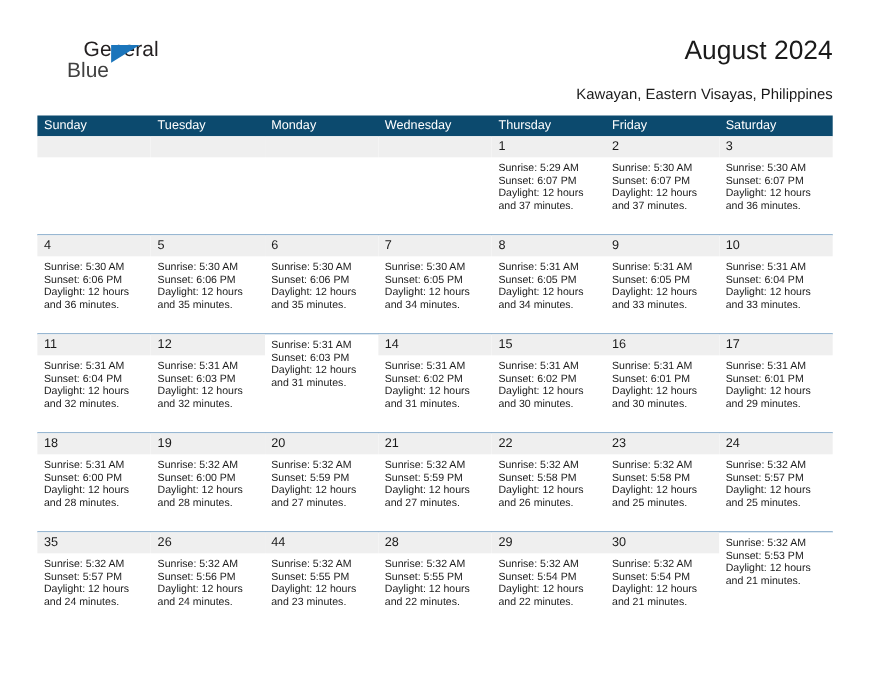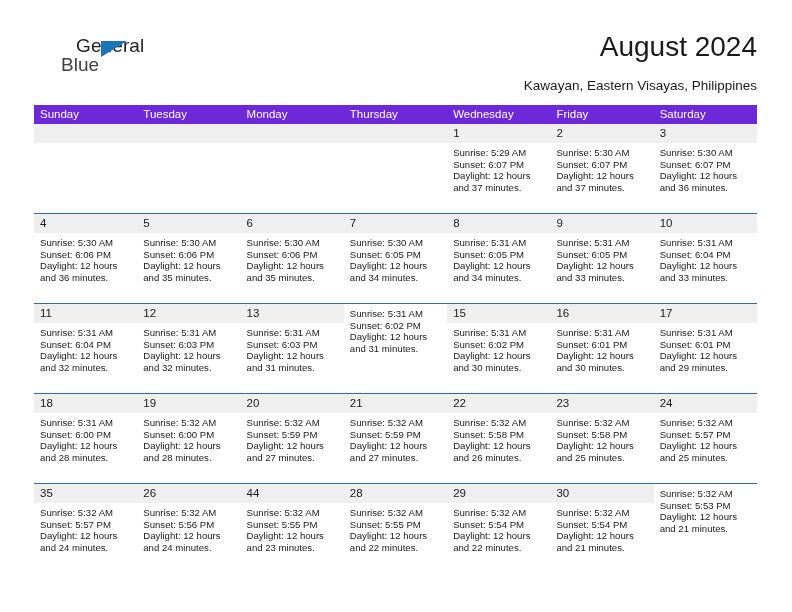--- a/index.html
+++ b/index.html
@@ -61,21 +61,21 @@
     left: 28px;
     top: 19px;
     font-size: 19px;
     color: #404040;
     line-height: 20px;
   }
   .title-month {
     position: absolute;
     right: 35px;
     top: 32px;
-    font-size: 28px;
+    font-size: 24px;
     color: #1a1a1a;
     text-align: center;
     line-height: 30px;
     white-space: nowrap;
   }
   .title-location {
     position: absolute;
     right: 35px;
     top: 78px;
     font-size: 13.5px;
@@ -88,21 +88,21 @@
   
   .calendar {
     position: absolute;
     left: 34px;
     top: 105px;
     width: 723px;
   }
   .weekday-row {
     display: flex;
     width: 100%;
-    background: #6d28d9;
+    background: #0c4a6e;
   }
   .weekday {
     flex: 1 1 0;
     min-width: 0;
     height: 19px;
     line-height: 19px;
     padding-left: 6px;
     box-sizing: border-box;
     color: #ffffff;
     font-size: 11.5px;
@@ -162,22 +162,22 @@
     </div>
     <div class="title-month">August 2024</div>
     <div class="title-location">Kawayan, Eastern Visayas, Philippines</div>
   </div>
 
   <div class="calendar">
     <div class="weekday-row" id="weekday-row">
         <div class="weekday">Sunday</div>
         <div class="weekday">Tuesday</div>
         <div class="weekday">Monday</div>
+        <div class="weekday">Wednesday</div>
         <div class="weekday">Thursday</div>
-        <div class="weekday">Wednesday</div>
         <div class="weekday">Friday</div>
         <div class="weekday">Saturday</div>
       </div>
     <div id="weeks-container">
         <div class="week-row first">
           <div class="day-cell empty">
             <div class="day-band">
               <div class="day-num"></div>
             </div>
             <div class="day-body"></div>
@@ -330,31 +330,31 @@
               <div class="day-num">12</div>
             </div>
             <div class="day-body">
               <div>Sunrise: 5:31 AM</div>
               <div>Sunset: 6:03 PM</div>
               <div>Daylight: 12 hours</div>
               <div>and 32 minutes.</div>
             </div>
           </div>
           <div class="day-cell">
-            <div class="day-band">
-              <div class="day-num">13</div>
-            </div>
             <div class="day-body">
               <div>Sunrise: 5:31 AM</div>
               <div>Sunset: 6:03 PM</div>
               <div>Daylight: 12 hours</div>
               <div>and 31 minutes.</div>
             </div>
           </div>
           <div class="day-cell">
+            <div class="day-band">
+              <div class="day-num">14</div>
+            </div>
             <div class="day-body">
               <div>Sunrise: 5:31 AM</div>
               <div>Sunset: 6:02 PM</div>
               <div>Daylight: 12 hours</div>
               <div>and 31 minutes.</div>
             </div>
           </div>
           <div class="day-cell">
             <div class="day-band">
               <div class="day-num">15</div>

